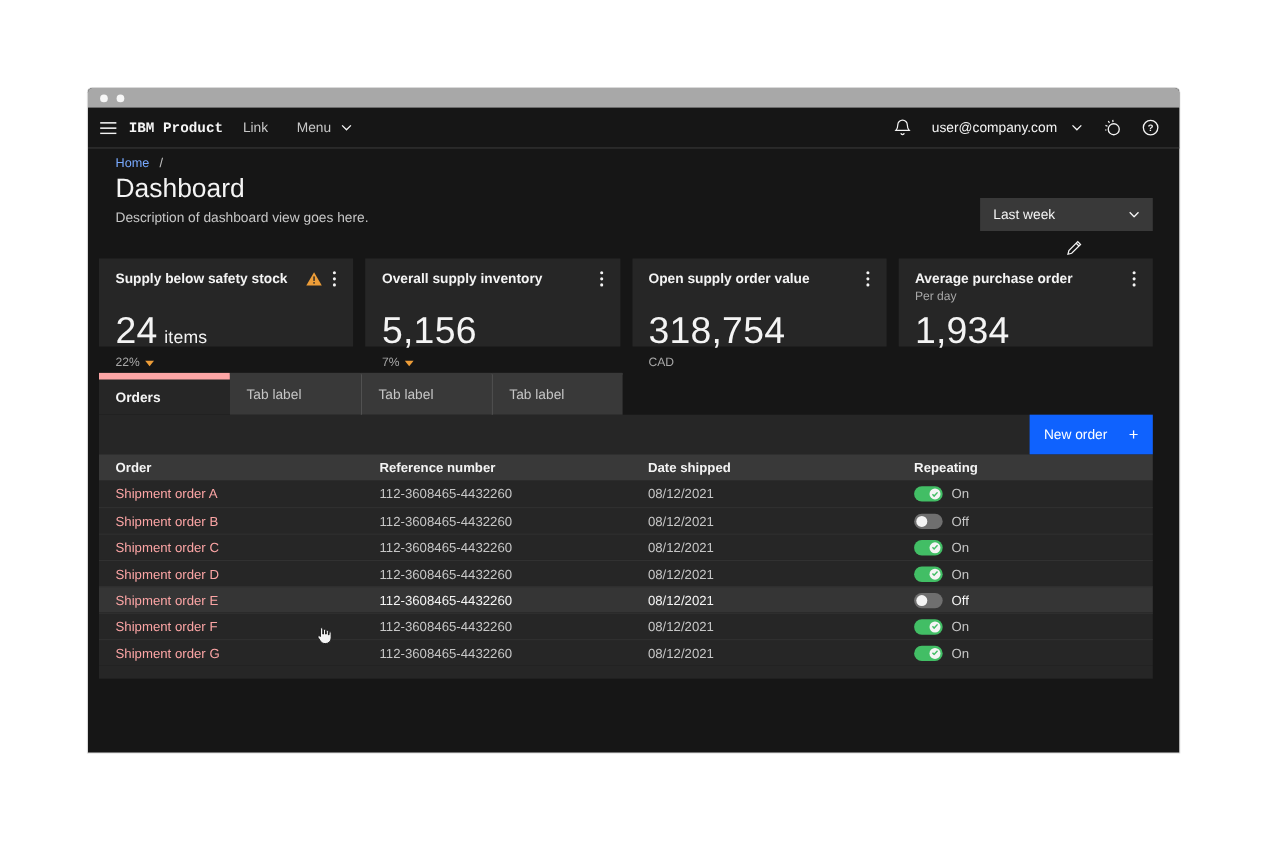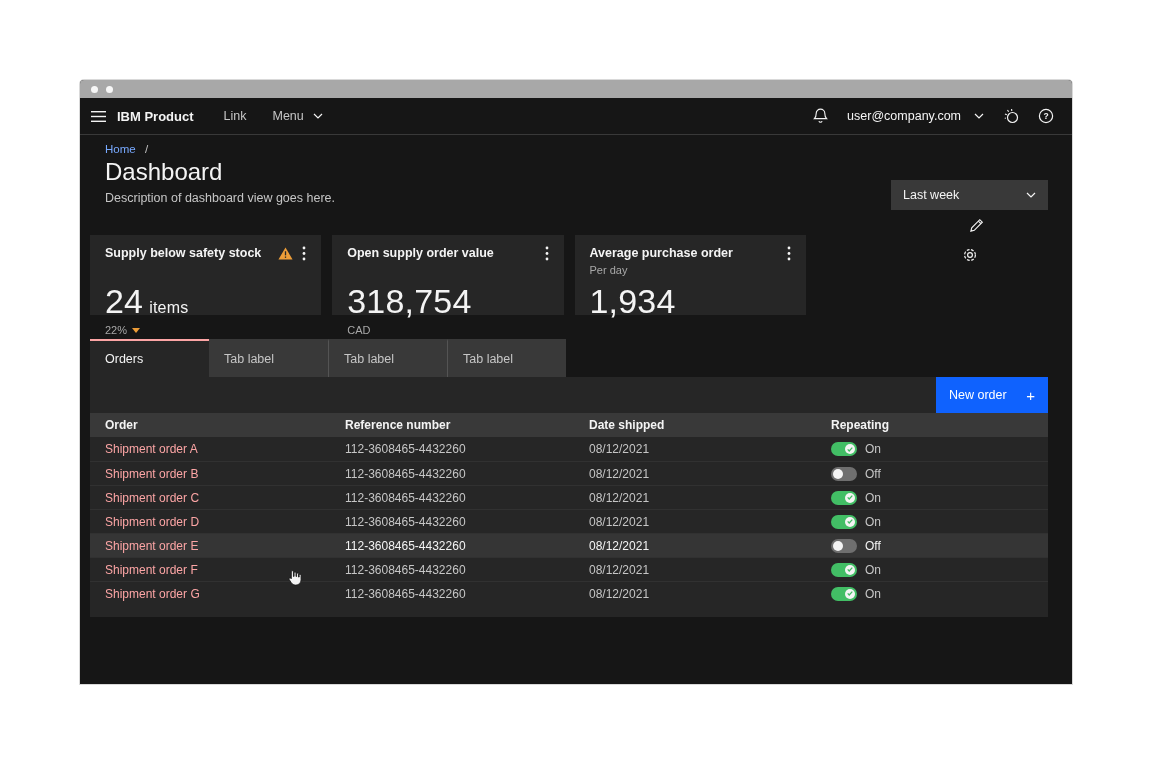--- a/index.html
+++ b/index.html
@@ -9,21 +9,21 @@
             box-shadow:0 0 0 1px rgba(0,0,0,.15); border-radius:4px 4px 0 0; }
 
   
   .chrome { height:18px; background:#a8a8a8; border-radius:4px 4px 0 0; display:flex; align-items:center; padding-left:11px; gap:8px; }
   .chrome .dot { width:7px; height:7px; border-radius:50%; background:#f7f7f7; }
 
   
   .app-header { height:37px; background:#161616; border-bottom:1px solid #393939; display:flex; align-items:center; padding-right:12px; }
   .icon-btn { background:none; border:none; display:flex; align-items:center; justify-content:center; cursor:pointer; }
   .hamburger-btn { width:37px; height:37px; }
-  .brand { color:#f4f4f4; font-size:13px; font-weight:700; margin-right:30px; white-space:nowrap; }
+  .brand { color:#f4f4f4; font-size:13px; font-weight:700; margin-right:18px; white-space:nowrap;font-family:Liberation Mono, monospace; }
   .nav-link { color:#c6c6c6; font-size:12.5px; text-decoration:none; margin-right:26px; cursor:pointer; background:none; border:none; display:flex; align-items:center; gap:9px; }
   .hdr-right { margin-left:auto; display:flex; align-items:center; gap:7px; }
   .hdr-right .icon-btn { width:28px; height:28px; }
   .user-menu { display:flex; align-items:center; gap:13px; color:#f4f4f4; font-size:12.5px; background:none; border:none; cursor:pointer; margin:0 6px;justify-content:center; }
 
   main { padding:0 24px 0 10px; position:relative; }
 
   
   .page-head { position:relative; height:100px; }
   .breadcrumb { position:absolute; left:15px; top:8px; font-size:11.5px; }
@@ -45,21 +45,21 @@
   .card-icons { margin-left:auto; display:flex; align-items:center; gap:9px; }
   .card-sub { color:#a8a8a8; font-size:11px; margin-top:3px; }
   .card-value { position:absolute; left:15px; top:46px; color:#f4f4f4; font-size:34px; font-weight:300; letter-spacing:.2px; line-height:40px; }
   .card-value .suffix { font-size:16px; font-weight:400; margin-left:6px; }
   .card-bottom { position:absolute; left:15px; top:89px; color:#a8a8a8; font-size:11px; display:flex; align-items:center; gap:5px; }
   .caret-down { width:0; height:0; border-left:4px solid transparent; border-right:4px solid transparent; border-top:5px solid #ed9d38; display:inline-block; }
 
   
   .tabs { display:flex; margin-top:24px; height:38px; }
   .tab { width:119px; display:flex; align-items:center; padding:0 15px; font-size:12.5px; border:none; cursor:pointer; }
-  .tab.active { background:#262626; border-top:2px solid #fca5a5; color:#f4f4f4; font-weight:400;text-align:center; }
+  .tab.active { background:#262626; border-top:6px solid #fca5a5; color:#f4f4f4; font-weight:700;text-align:center; }
   .tab.inactive { background:#393939; border-top:2px solid #393939; color:#c6c6c6; }
   .tab.inactive + .tab.inactive { border-left:1px solid #545454; }
 
   
   .toolbar { height:36px; background:#262626; display:flex; justify-content:flex-end; }
   .new-order-btn { width:112px; height:36px; background:#0f62fe; border:none; color:#ffffff; font-size:12.5px;
                    display:flex; align-items:center; justify-content:space-between; padding:0 13px; cursor:pointer; }
   .new-order-btn .plus { font-size:15px; font-weight:300; line-height:1; }
 
   .thead { display:flex; height:24px; background:#393939; align-items:center; color:#f4f4f4; font-size:12px; font-weight:700; }
@@ -224,20 +224,43 @@
             </div>
           </div>
           <div class="card-value"><span>24</span><span class="suffix">items</span></div>
           <div class="card-bottom">
             <span>22%</span>
             <span class="caret-down"></span>
           </div>
         </div>
         <div class="card">
           <div class="card-head">
+            <span class="card-title">Overall supply inventory</span>
+            <div class="card-icons">
+              <button class="icon-btn">
+                <span>
+                  <svg width="4" height="15" viewBox="0 0 4 15">
+                    <g fill="#f4f4f4">
+                      <circle cx="2" cy="2" r="1.4"></circle>
+                      <circle cx="2" cy="7.5" r="1.4"></circle>
+                      <circle cx="2" cy="13" r="1.4"></circle>
+                    </g>
+                  </svg>
+                </span>
+              </button>
+            </div>
+          </div>
+          <div class="card-value"><span>5,156</span></div>
+          <div class="card-bottom">
+            <span>7%</span>
+            <span class="caret-down"></span>
+          </div>
+        </div>
+        <div class="card">
+          <div class="card-head">
             <span class="card-title">Open supply order value</span>
             <div class="card-icons">
               <button class="icon-btn">
                 <span>
                   <svg width="4" height="15" viewBox="0 0 4 15">
                     <g fill="#f4f4f4">
                       <circle cx="2" cy="2" r="1.4"></circle>
                       <circle cx="2" cy="7.5" r="1.4"></circle>
                       <circle cx="2" cy="13" r="1.4"></circle>
                     </g>

